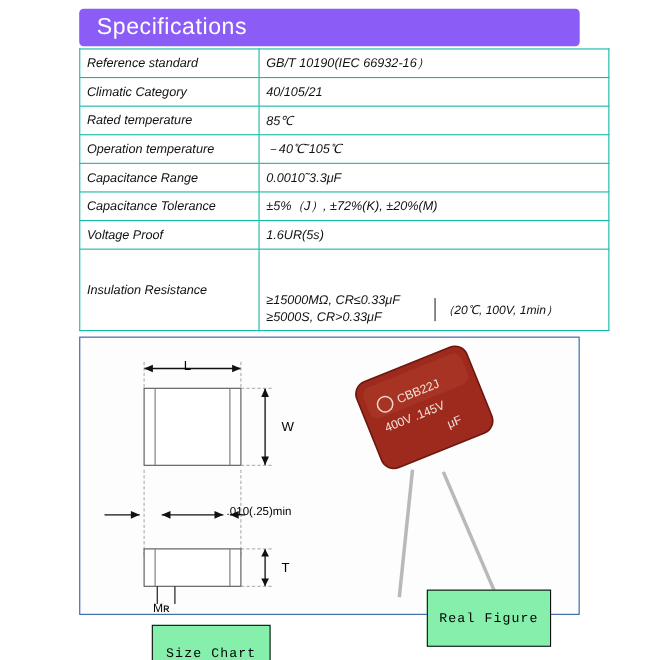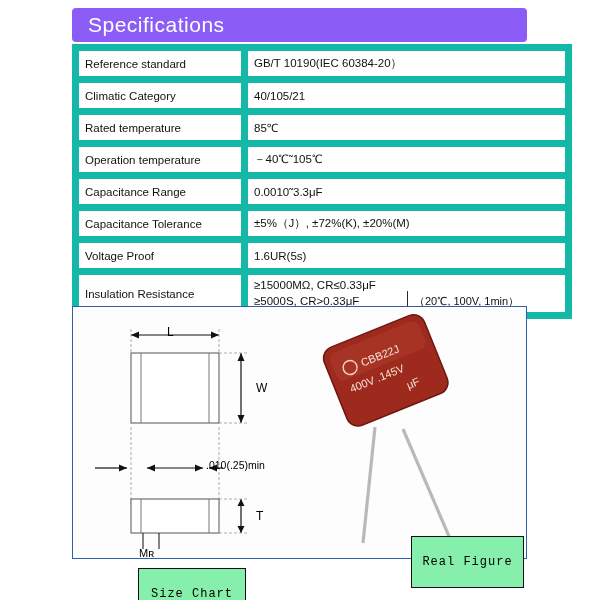--- a/index.html
+++ b/index.html
@@ -43,41 +43,43 @@
   
   .spec-table {
     position: absolute;
     left: 72px;
     top: 44px;
     width: 455px;
     border-collapse: collapse;
     table-layout: fixed;
   }
   .spec-table td {
-    border: 7px solid #14b8a6;
+    border: 1px solid #14b8a6;
     font-size: 11.5px;
     color: #111;
     padding: 4px 6px;
     height: 17px;
     vertical-align: middle;
     font-family: "Liberation Sans", sans-serif;
+    font-style: italic;
   }
   .spec-table td.label {
     width: 150px;
   }
   .spec-table td.value {
     width: 305px;
   }
   .ir-row td.value {
     padding: 0;
   }
   .ir-inner {
     display: flex;
-    align-items: flex-end;
+    align-items: center;
     height: 100%;
+    margin-top: 36px;
   }
   .ir-left {
     flex: 1 1 auto;
     padding: 3px 6px;
     display: flex;
     flex-direction: column;
     justify-content: center;
     line-height: 1.35;
   }
   .ir-right {
@@ -130,37 +132,36 @@
   }
   .caption-size {
     left: 138px;
     top: 568px;
     width: 90px;
   }
   .caption-real {
     left: 388px;
     top: 536px;
     width: 95px;
-    margin-left: 23px;
   }
 </style>
 </head>
 <body>
 
 <div class="page">
 
   <div class="header">
     <span class="header-title">Specifications</span>
   </div>
 
   <table class="spec-table">
     <tbody>
       <tr>
         <td class="label">Reference standard</td>
-        <td class="value">GB/T 10190(IEC 60384-20）</td>
+        <td class="value">GB/T 10190(IEC 66932-16）</td>
       </tr>
       <tr>
         <td class="label">Climatic Category</td>
         <td class="value">40/105/21</td>
       </tr>
       <tr>
         <td class="label">Rated temperature</td>
         <td class="value">85℃</td>
       </tr>
       <tr>

